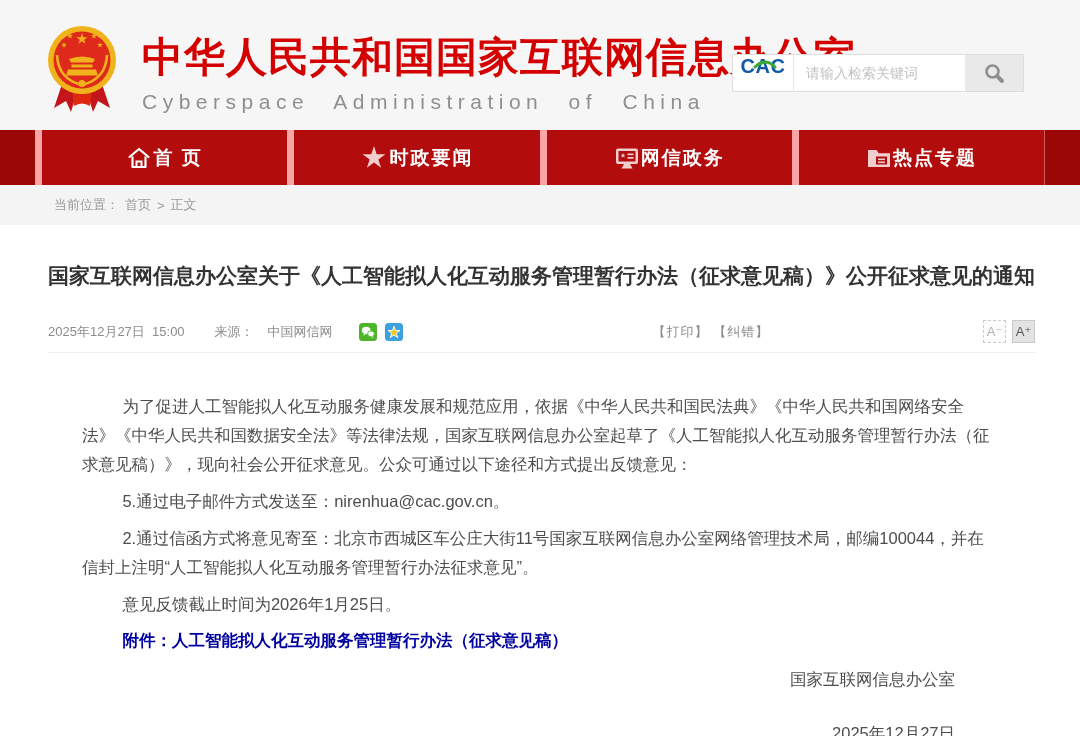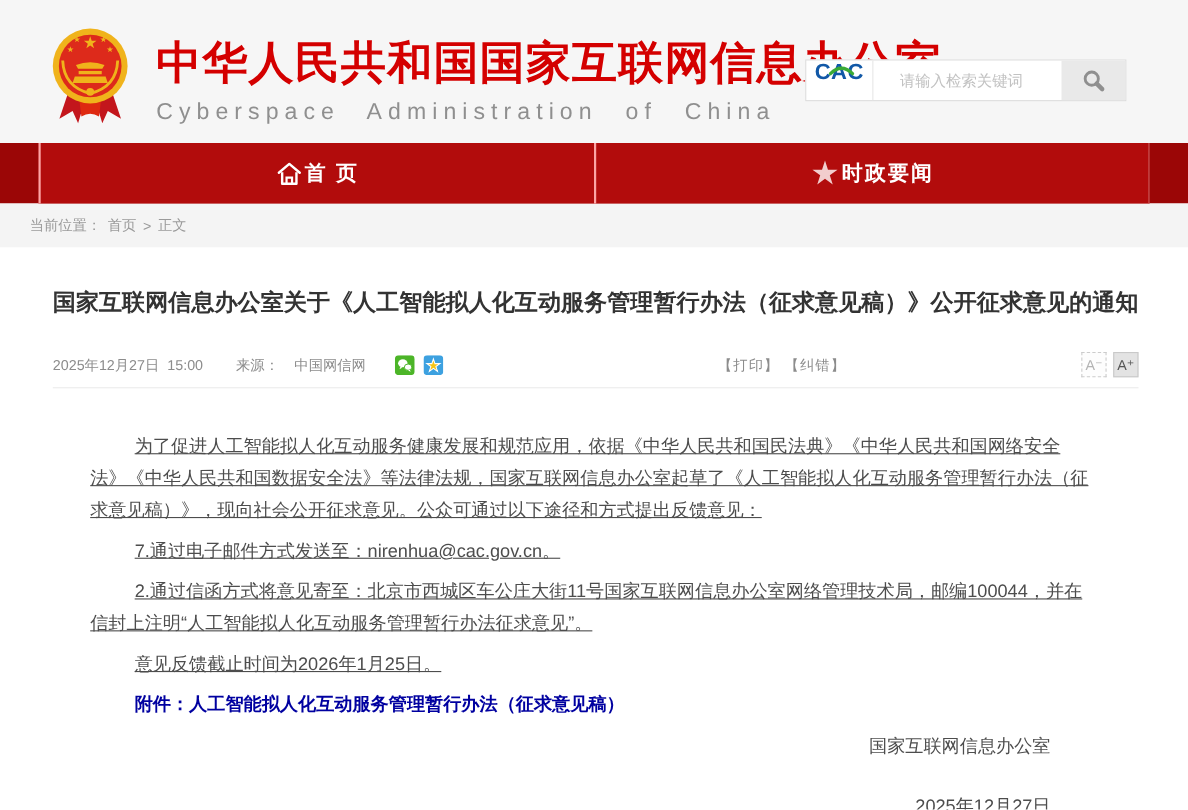--- a/index.html
+++ b/index.html
@@ -62,21 +62,21 @@
     position: absolute;
     left: 20px; top: 4px;
   }
   .search-input {
     flex: 1;
     min-width: 0;
     border: none;
     border-left: 1px solid #e7e7e7;
     outline: none;
     background: transparent;
-    padding: 0 24px;
+    padding: 0 12px;
     font-size: 14px;
     color: #666;
     font-family: "Liberation Sans", "DejaVu Sans", sans-serif;
   }
   .search-input::placeholder { color: #c2c2c2; }
   .search-btn {
     width: 58px;
     background: #e9e9e9;
     border: none;
     display: flex;
@@ -88,41 +88,41 @@
   
   .main-nav {
     height: 55px;
     background: #9b0606;
     display: flex;
     padding: 0 35px;
   }
   .nav-item {
     flex: 1;
     background: #b20c0c;
-    border-left: 2px solid #fca5a5;
+    border-left: 7px solid #fca5a5;
     display: flex;
     align-items: center;
     justify-content: center;
     gap: 1px;
     color: #fff;
     font-size: 19px;
     font-weight: bold;
     letter-spacing: 2px;
     cursor: pointer;
   }
   .nav-item:last-child { border-right: 1px solid #ca5c5c; }
   .nav-icon { display: flex; align-items: center; }
 
   
   .breadcrumb-bar {
     height: 40px;
     background: #f4f4f4;
     display: flex;
     align-items: center;
-    padding-left: 27px;
+    padding-left: 54px;
     font-size: 13px;
     color: #9a9a9a;
   }
   .breadcrumb-bar span { margin-right: 6px; }
   .crumb-link { cursor: pointer; }
 
   
   .content {
     background: #fff;
     padding-top: 37px;
@@ -163,21 +163,20 @@
 
   .article-body {
     margin: 39px 85px 0 82px;
     font-size: 16.5px;
     color: #4d4d4d;
     line-height: 1.75;
   }
   .article-body p {
     margin: 0 0 8px 0;
     text-indent: 2.45em;
-    text-decoration: underline;
   }
   .attachment {
     margin-top: 6px;
     text-indent: 2.45em;
     font-weight: bold;
     color: #0000a0;
   }
   .attachment a { color: #0000a0; text-decoration: none; cursor: pointer; }
   .signature {
     margin-top: 10px;
@@ -251,20 +250,44 @@
     </span>
     <span>首 页</span>
   </div>
   <div class="nav-item">
     <span class="nav-icon">
       <svg width="28" height="26" viewBox="0 0 28 26">
         <polygon points="0,-1 0.225,-0.309 0.951,-0.309 0.363,0.118 0.588,0.809 0,0.382 -0.588,0.809 -0.363,0.118 -0.951,-0.309 -0.225,-0.309" transform="translate(14,13) scale(12)" fill="#f2cdcd"></polygon>
       </svg>
     </span>
     <span>时政要闻</span>
+  </div>
+  <div class="nav-item">
+    <span class="nav-icon">
+      <svg width="26" height="24" viewBox="0 0 26 24">
+        <rect x="2" y="2.5" width="22" height="15.5" rx="2" fill="#f2cdcd"></rect>
+        <rect x="4.5" y="5" width="17" height="10.5" fill="#b20c0c"></rect>
+        <polygon points="0,-1 0.225,-0.309 0.951,-0.309 0.363,0.118 0.588,0.809 0,0.382 -0.588,0.809 -0.363,0.118 -0.951,-0.309 -0.225,-0.309" transform="translate(9,9.5) scale(2.8)" fill="#f2cdcd"></polygon>
+        <rect x="13.5" y="7.5" width="6" height="1.7" fill="#f2cdcd"></rect>
+        <rect x="13.5" y="11" width="6" height="1.7" fill="#f2cdcd"></rect>
+        <path d="M10 18 h6 l2.5 4.5 h-11 Z" fill="#f2cdcd"></path>
+      </svg>
+    </span>
+    <span>网信政务</span>
+  </div>
+  <div class="nav-item">
+    <span class="nav-icon">
+      <svg width="26" height="24" viewBox="0 0 26 24">
+        <path d="M2 4 h8.5 l2.2 3.2 H24 V21 H2 Z" fill="#f2cdcd"></path>
+        <rect x="10" y="10.5" width="11" height="8" fill="#b20c0c"></rect>
+        <rect x="12" y="12.5" width="7" height="1.6" fill="#f2cdcd"></rect>
+        <rect x="12" y="15.5" width="7" height="1.6" fill="#f2cdcd"></rect>
+      </svg>
+    </span>
+    <span>热点专题</span>
   </div>
 </nav>
 
 <div class="breadcrumb-bar">
   <span>当前位置：</span>
   <span class="crumb-link">首页</span>
   <span>&gt;</span>
   <span>正文</span>
 </div>
 
@@ -297,21 +320,21 @@
       <span>【纠错】</span>
     </span>
     <span class="font-btns">
       <span class="font-btn smaller">A⁻</span>
       <span class="font-btn larger">A⁺</span>
     </span>
   </div>
 
   <div class="article-body">
     <p>为了促进人工智能拟人化互动服务健康发展和规范应用，依据《中华人民共和国民法典》《中华人民共和国网络安全法》《中华人民共和国数据安全法》等法律法规，国家互联网信息办公室起草了《人工智能拟人化互动服务管理暂行办法（征求意见稿）》，现向社会公开征求意见。公众可通过以下途径和方式提出反馈意见：</p>
-    <p>7.通过电子邮件方式发送至：nirenhua@cac.gov.cn。</p>
+    <p>5.通过电子邮件方式发送至：nirenhua@cac.gov.cn。</p>
     <p>2.通过信函方式将意见寄至：北京市西城区车公庄大街11号国家互联网信息办公室网络管理技术局，邮编100044，并在信封上注明“人工智能拟人化互动服务管理暂行办法征求意见”。</p>
     <p>意见反馈截止时间为2026年1月25日。</p>
 
     <div class="attachment">
       <span>附件：</span><a>人工智能拟人化互动服务管理暂行办法（征求意见稿）</a>
     </div>
 
     <div class="signature">
       <span class="org">国家互联网信息办公室</span>
       <span class="date">2025年12月27日</span>

